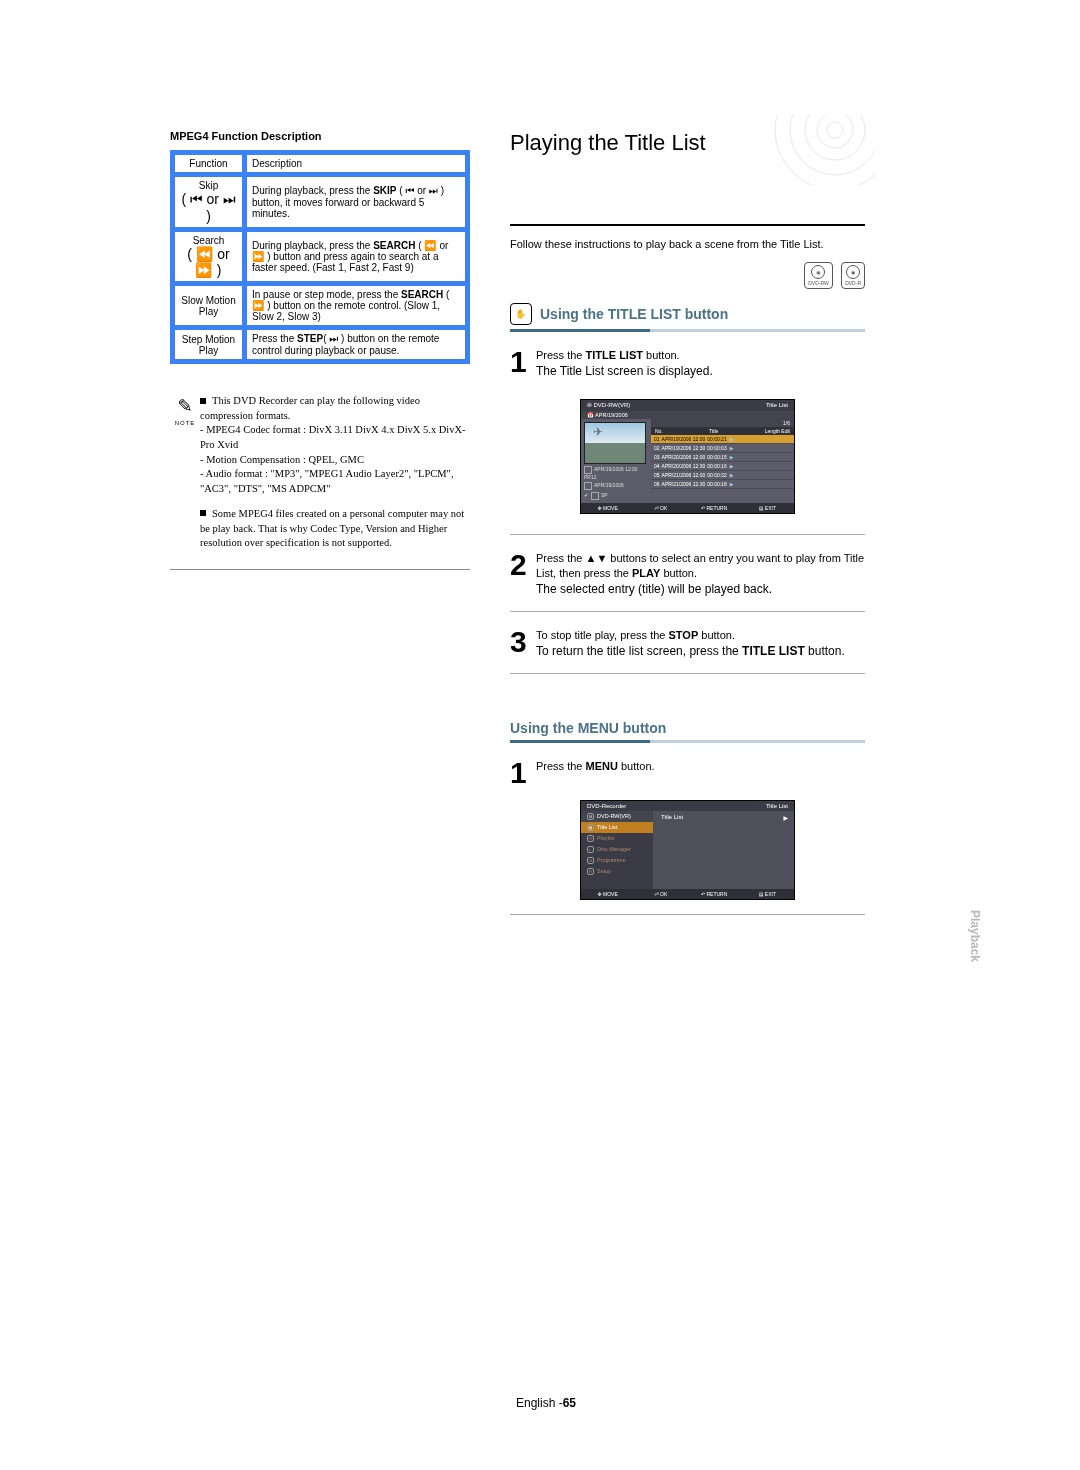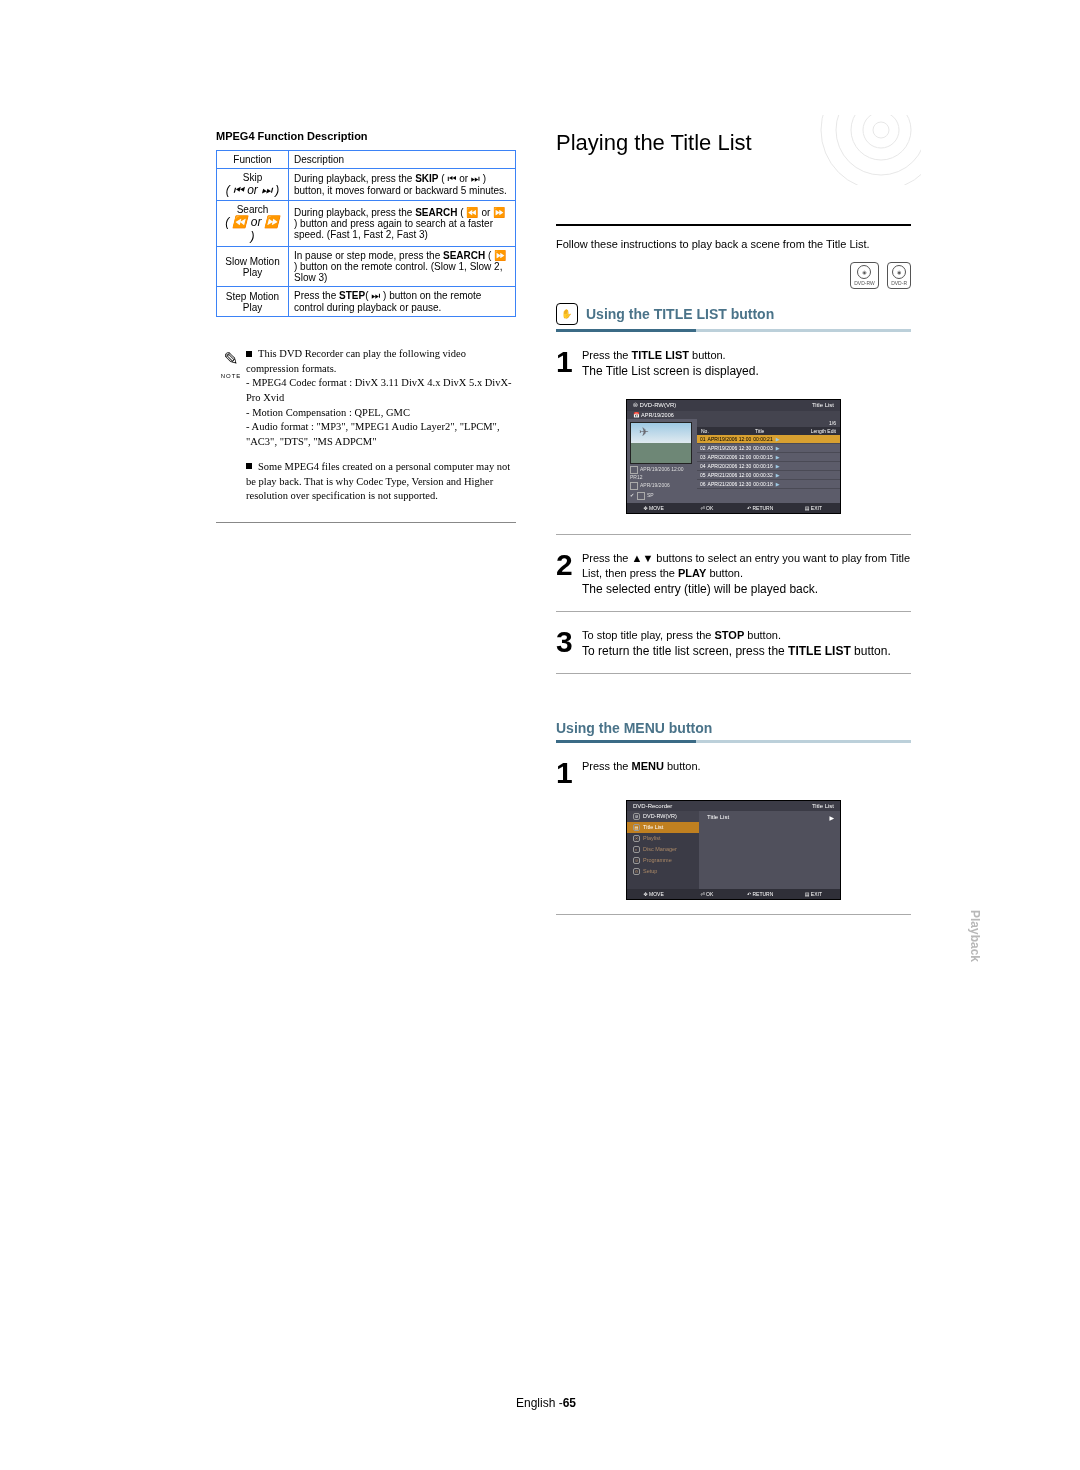--- a/index.html
+++ b/index.html
@@ -1,24 +1,24 @@
 <!DOCTYPE html>
 <html><head>
 <meta charset="utf-8">
 <style>
   * { box-sizing: border-box; margin: 0; padding: 0; }
   body { font-family: Arial, Helvetica, sans-serif; background: #fff; width: 1080px; height: 1470px; position: relative; color: #000; }
   .page { padding: 130px 120px 60px 170px; display: flex; gap: 40px; }
   .col { flex: 1; }
-  .col-left { max-width: 300px; margin-left: 46px; }
+  .col-left { max-width: 300px; }
   .col-right { max-width: 355px; }
-  .xs { font-size: 12px; font-style: italic; }
+  .xs { font-size: 14px; }
   .mpeg-title { font-size: 11px; font-weight: bold; margin-bottom: 8px; }
   table.func { border-collapse: collapse; width: 100%; font-size: 10px; }
-  table.func td { border: 1px solid #3b82f6; padding: 3px 5px; vertical-align: middle; }
+  table.func td { border: 5px solid #3b82f6; padding: 3px 5px; vertical-align: middle; }
   table.func td:first-child { text-align: center; width: 72px; }
   .note-block { display: flex; margin-top: 30px; font-size: 10.5px; line-height: 1.4; }
   .note-left { width: 30px; text-align: center; }
   .note-pencil { font-size: 18px; }
   .note-label { font-size: 6px; letter-spacing: 1px; }
   .note-right { flex: 1; font-family: Liberation Serif, serif; }
   .note-right p { margin-bottom: 10px; }
   .sq { display: inline-block; width: 6px; height: 6px; background: #000; margin-right: 6px; vertical-align: middle; position: relative; top: -1px; }
   .hr-soft { border: none; border-top: 1px solid #888; margin: 8px 0 8px 0; }
   .hero { position: relative; margin-bottom: 12px; }
@@ -89,21 +89,21 @@
           <tr>
         <td>Function</td>
         <td>Description</td>
       </tr>
       <tr>
         <td><span>Skip</span><br><span class="xs">( ⏮ or ⏭ )</span></td>
         <td><span>During playback, press the </span><b>SKIP</b><span> ( ⏮ or ⏭ ) button, it moves forward or backward 5 minutes.</span></td>
       </tr>
       <tr>
         <td><span>Search</span><br><span class="xs">( ⏪ or ⏩ )</span></td>
-        <td><span>During playback, press the </span><b>SEARCH</b><span> ( ⏪ or ⏩ ) button and press again to search at a faster speed. (Fast 1, Fast 2, Fast 3)</span></td>
+        <td><span>During playback, press the </span><b>SEARCH</b><span> ( ⏪ or ⏩ ) button and press again to search at a faster speed. (Fast 1, Fast 2, Fast 9)</span></td>
       </tr>
       <tr>
         <td><span>Slow Motion Play</span></td>
         <td><span>In pause or step mode, press the </span><b>SEARCH</b><span> ( ⏩ ) button on the remote control. (Slow 1, Slow 2, Slow 3)</span></td>
       </tr>
       <tr>
         <td><span>Step Motion Play</span></td>
         <td><span>Press the </span><b>STEP</b><span>( ⏭ ) button on the remote control during playback or pause.</span></td>
       </tr>
     </tbody>

